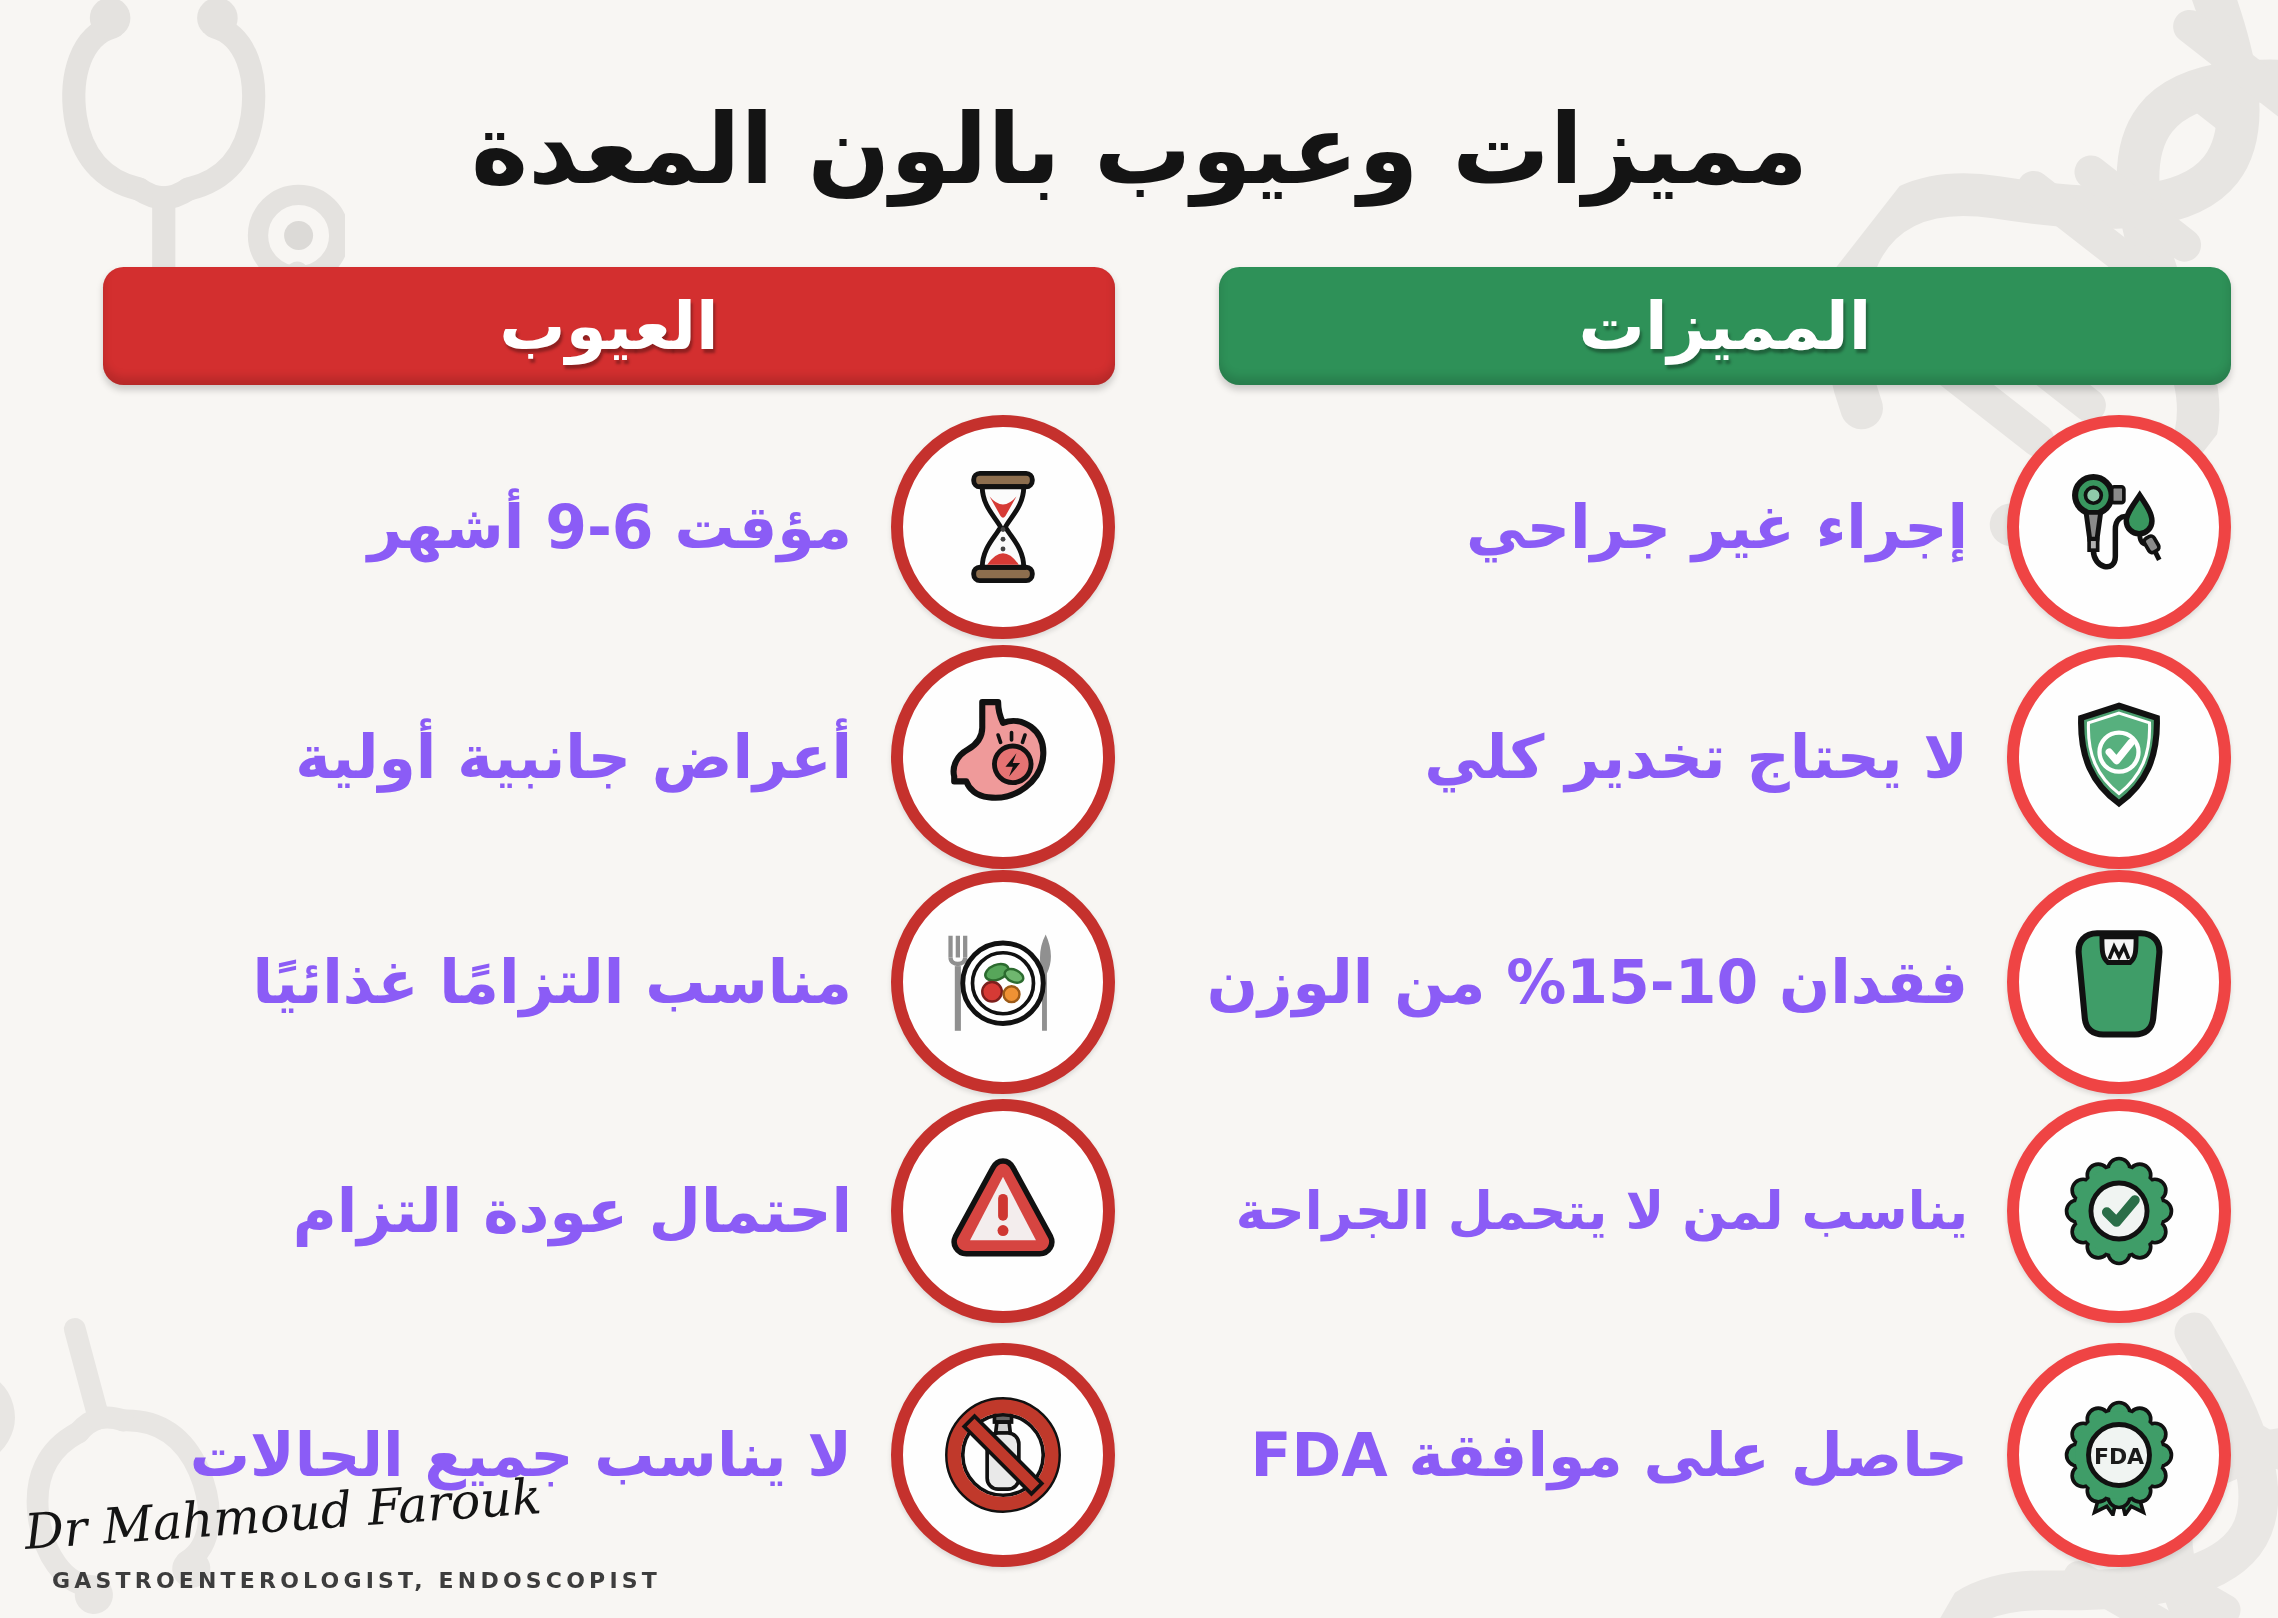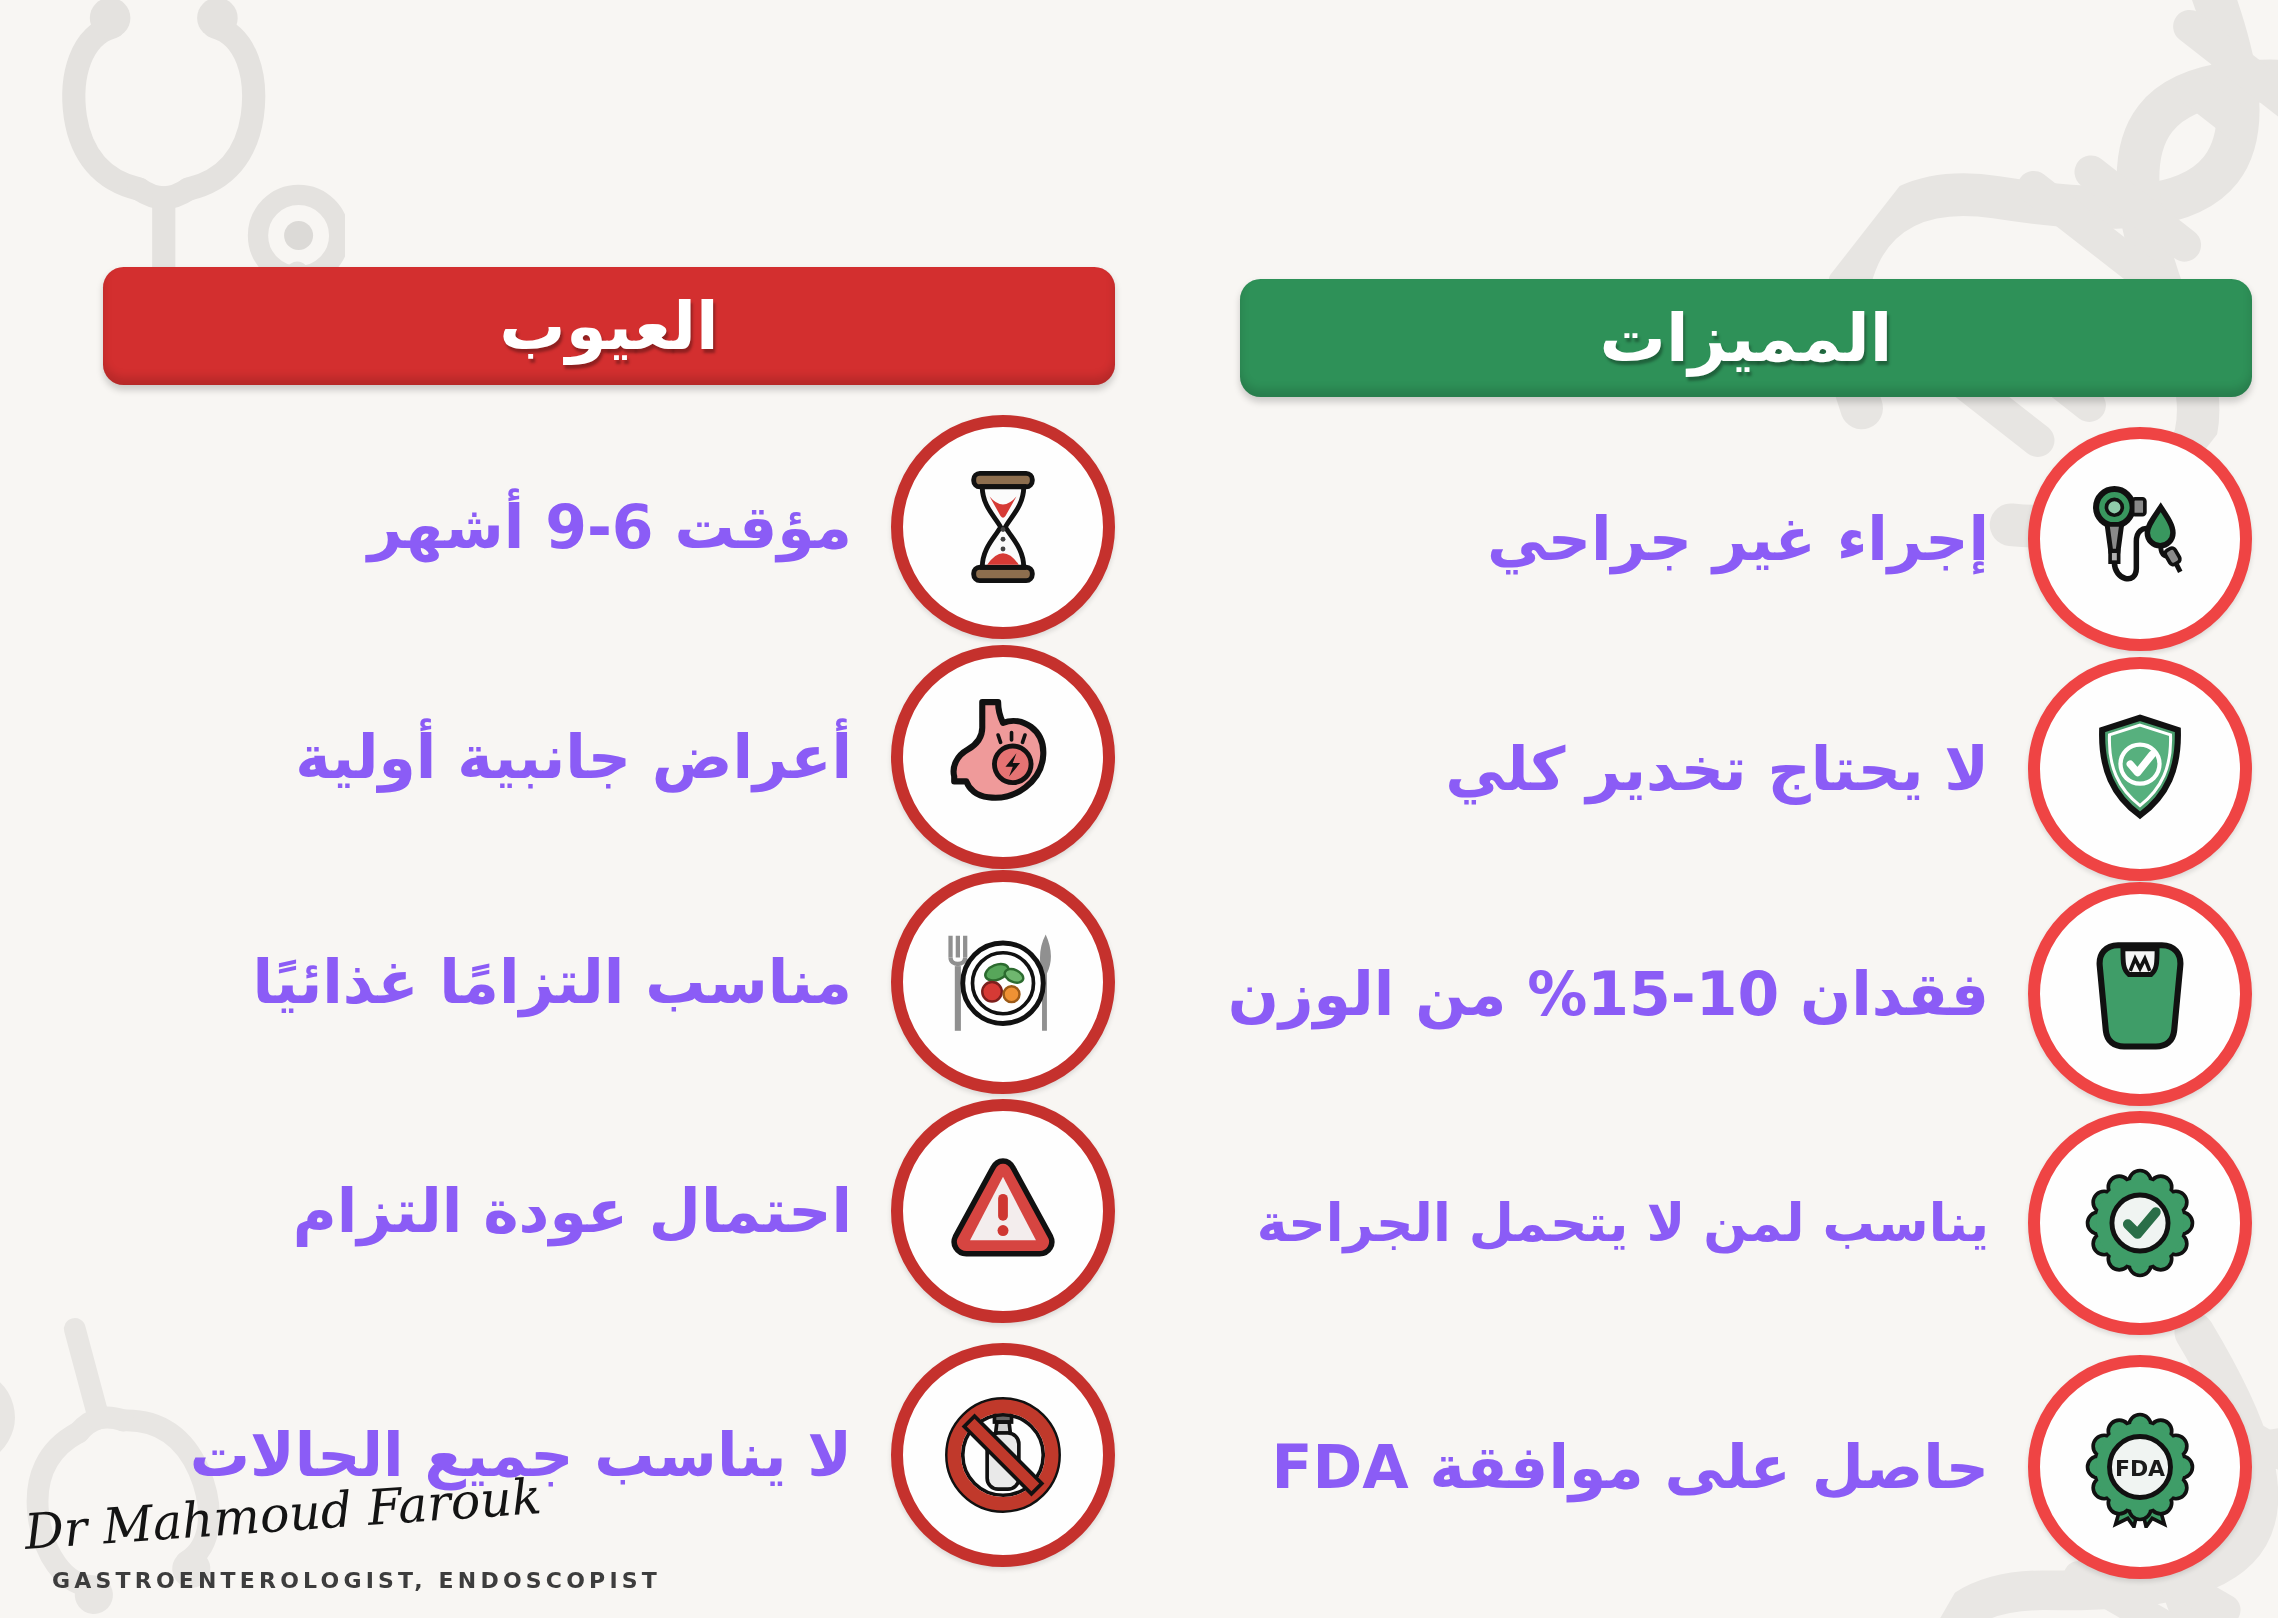--- a/index.html
+++ b/index.html
@@ -10,21 +10,21 @@
   .deco{position:absolute;pointer-events:none;}
   .deco-steth-tl{left:26px;top:-11.2px;width:319px;}
   .deco-dna-tr{right:-34px;top:-66px;width:403px;transform:rotate(38deg);}
   .deco-steth-bl{left:-66px;top:1265px;width:300px;transform:rotate(165deg);}
   .deco-dna-br{right:-66px;top:1330px;width:375px;transform:rotate(30deg);}
 
   .title{position:absolute;top:28px;left:0;right:0;text-align:center;
          font-size:97px;font-weight:800;color:#141414;direction:rtl;}
 
   .col{position:absolute;top:267px;width:1012px;height:1321px;}
-  .col-adv{right:27px;margin-top:12px;}
+  .col-adv{right:48px;}
   .col-dis{left:103px;}
 
   .col-header{height:118px;border-radius:20.6px;display:flex;align-items:center;justify-content:center;
               color:#fff;font-size:66px;font-weight:800;direction:rtl;
               text-shadow:1.9px 3.7px 2.8px rgba(0,0,0,.32);
               box-shadow:inset 0 -7.5px 9.4px rgba(0,0,0,.14), 0 4.7px 7.5px rgba(0,0,0,.18);}
   .hdr-green{background:#2e9158;}
   .hdr-red{background:#d32f2f;}
 
   .row{position:absolute;right:0;height:206px;display:flex;align-items:center;gap:39px;direction:rtl;}
@@ -122,20 +122,21 @@
       <path d="M135,10 C45,60 45,95 135,145 C190,176 165,225 125,250"></path>
     </g>
     <g stroke="#e9e7e4" stroke-width="14" stroke-linecap="round">
       <line x1="55" y1="38" x2="115" y2="38"></line>
       <line x1="60" y1="112" x2="110" y2="112"></line>
       <line x1="45" y1="132" x2="125" y2="132"></line>
       <line x1="50" y1="190" x2="120" y2="190"></line>
     </g>
   </svg>
 
+  <h1 class="title">مميزات وعيوب بالون المعدة</h1>
 
   <div class="col col-adv">
     <div class="col-header hdr-green">
       <span>المميزات</span>
     </div>
 
     <div class="row row1">
       <div class="ring ring-g">
         <svg viewBox="0 0 100 100">
           <circle cx="29" cy="24" r="15" fill="#39975f" stroke="#111" stroke-width="5"></circle>

